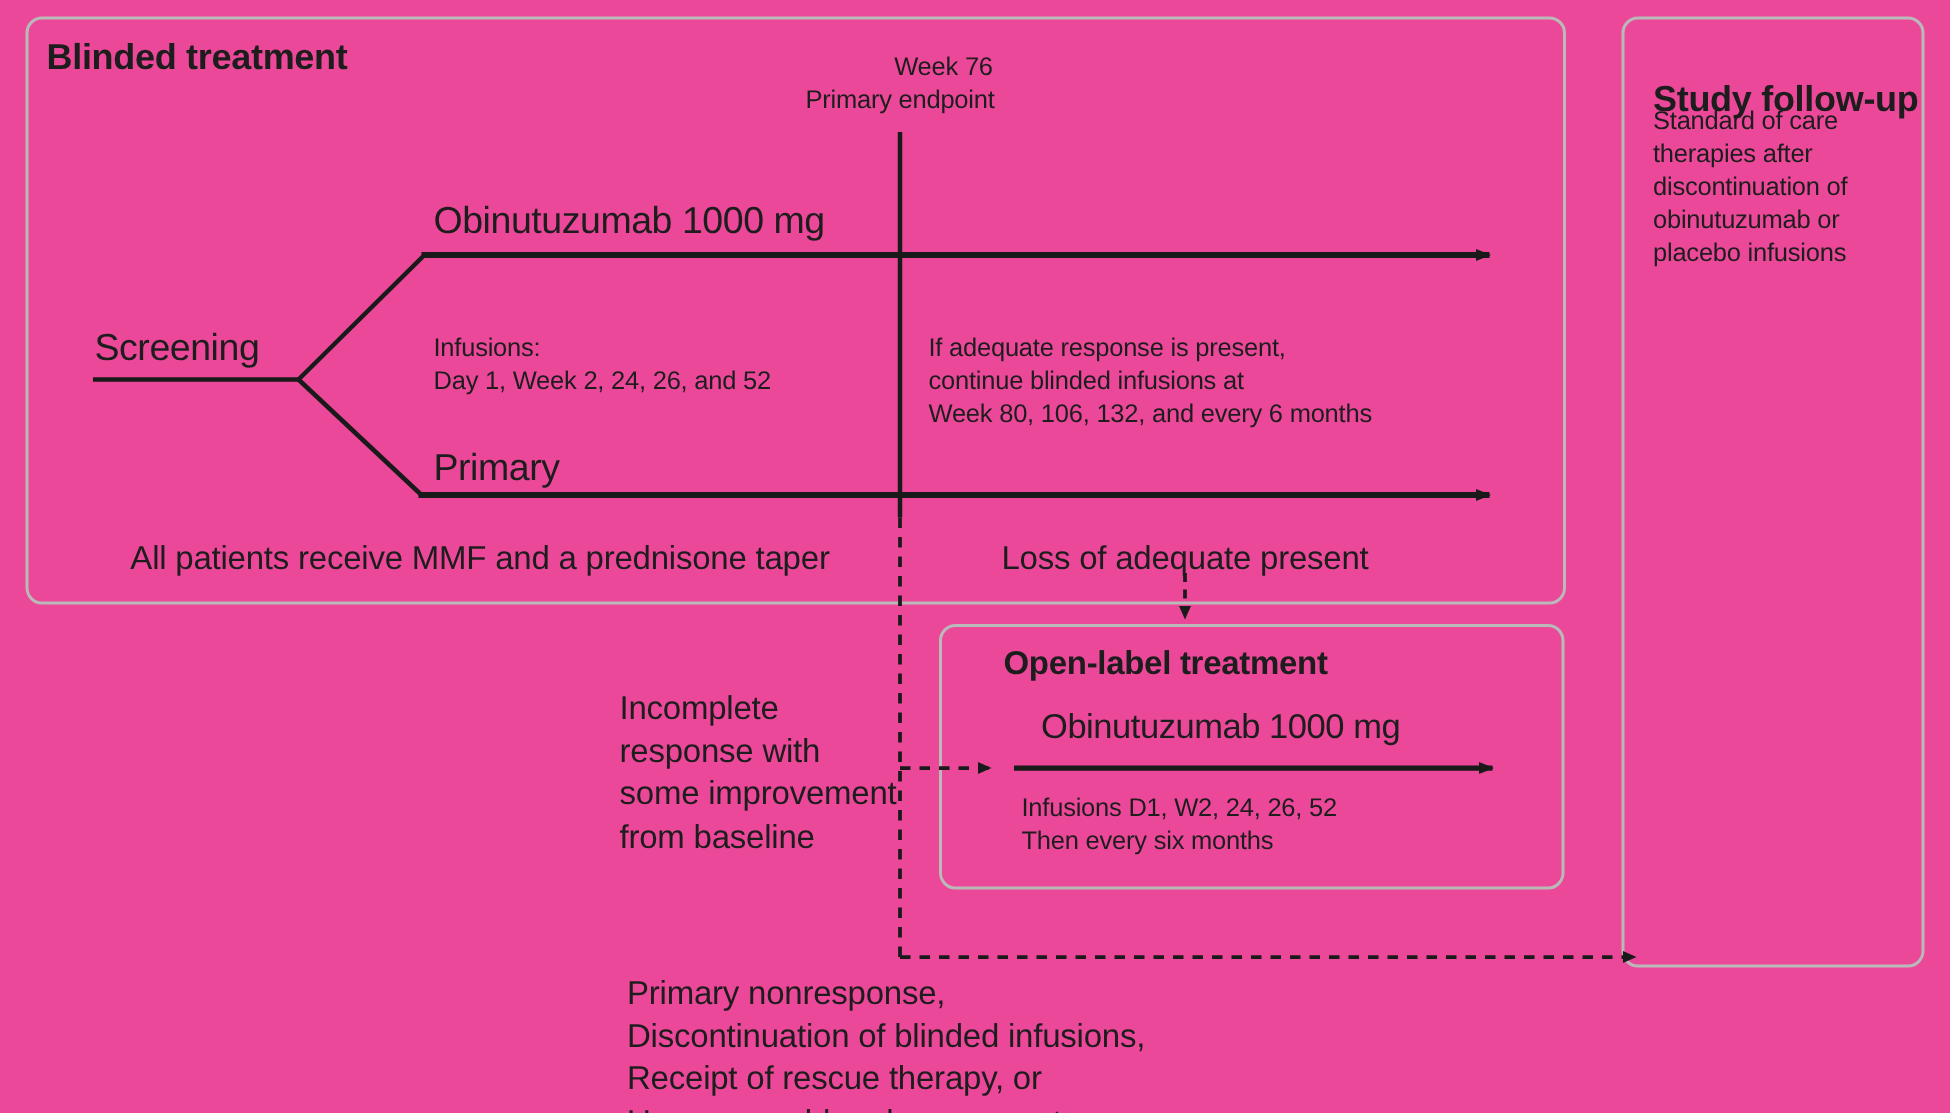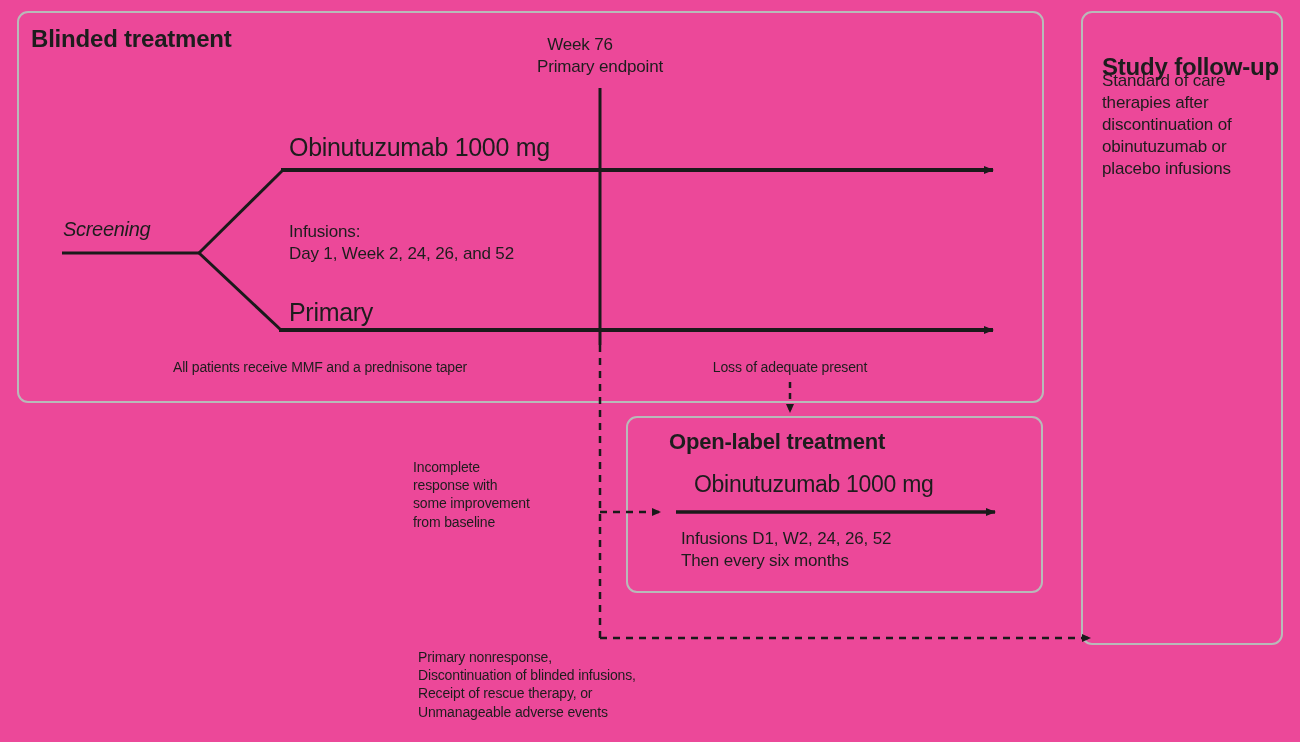--- a/index.html
+++ b/index.html
@@ -34,30 +34,29 @@
     font-size: 24px;
     font-weight: bold;
     letter-spacing: -0.2px;
   }
   .arm-label {
     font-size: 25px;
     font-weight: normal;
     letter-spacing: -0.3px;
   }
   .screening-label {
-    font-size: 20px;
+    font-size: 25px;
     letter-spacing: -0.3px;
-    font-style: italic;
   }
   .body-text {
     font-size: 17px;
     letter-spacing: -0.15px;
   }
   .note-text {
-    font-size: 14px;
+    font-size: 22px;
     letter-spacing: -0.15px;
   }
   .ol-title {
     font-size: 22px;
     font-weight: bold;
     letter-spacing: -0.2px;
   }
   .ol-arm {
     font-size: 23px;
     letter-spacing: -0.3px;
@@ -113,31 +112,34 @@
 
     <line x1="600" y1="638" x2="1090" y2="638" stroke="#1a1a1a" stroke-width="2.5" stroke-dasharray="7,6" marker-end="url(#arrowDash)"></line>
 
     <line x1="790" y1="382" x2="790" y2="412" stroke="#1a1a1a" stroke-width="2.5" stroke-dasharray="6,5" marker-end="url(#arrowDashSm)"></line>
 
     <line x1="676" y1="512" x2="995" y2="512" stroke="#1a1a1a" stroke-width="3.5" marker-end="url(#arrowSolid)"></line>
   </svg>
 
   <div class="txt panel-title" style="left:31px; top:23px;">Blinded treatment</div>
 
-  <div class="txt body-text centered" style="left:580px; top:34px;text-align:center;">Week 76</div>
+  <div class="txt body-text centered" style="left:629px; top:34px;text-align:center;">Week 76</div>
 
   <div class="txt body-text centered" style="left:600px; top:56px;">Primary endpoint</div>
 
   <div class="txt arm-label" style="left:289px; top:131px;">Obinutuzumab 1000 mg</div>
 
   <div class="txt screening-label" style="left:63px; top:216px;">Screening</div>
 
   <div class="txt body-text" style="left:289px; top:221px;">Infusions:
 Day 1, Week 2, 24, 26, and 52</div>
 
+  <div class="txt body-text" style="left:619px; top:221px;">If adequate response is present,
+continue blinded infusions at
+Week 80, 106, 132, and every 6 months</div>
 
   <div class="txt arm-label" style="left:289px; top:296px;">Primary</div>
 
   <div class="txt note-text centered" style="left:320px; top:358px;">All patients receive MMF and a prednisone taper</div>
 
   <div class="txt note-text centered" style="left:790px; top:358px;">Loss of adequate present</div>
 
   <div class="txt ol-title" style="left:669px; top:428px;">Open-label treatment</div>
 
   <div class="txt note-text" style="left:413px; top:458px;">Incomplete

